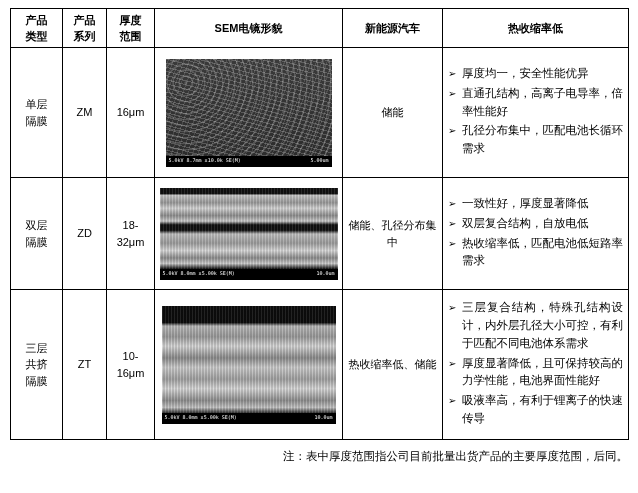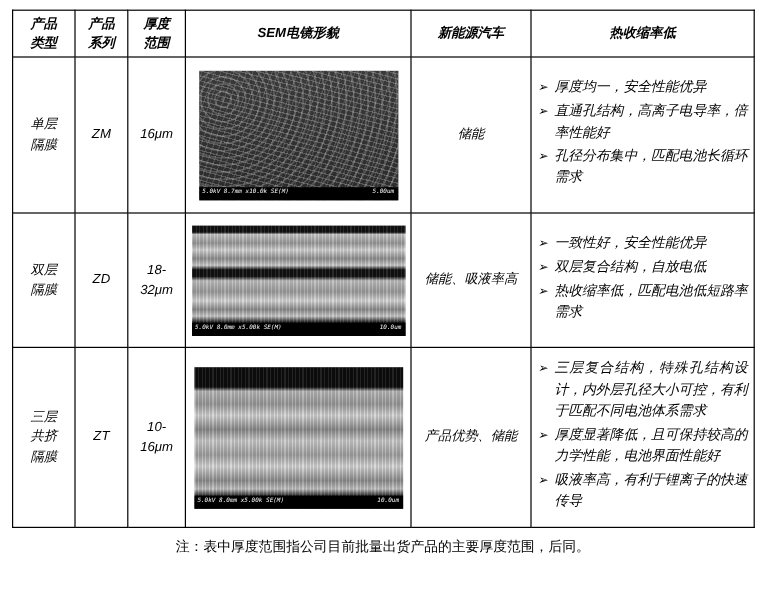--- a/index.html
+++ b/index.html
@@ -18,21 +18,20 @@
     position: relative;
     width: 638px;
     height: 493px;
     box-sizing: border-box;
     padding: 8px 10px 0 10px;
   }
   table.spec {
     border-collapse: collapse;
     width: 618px;
     table-layout: fixed;
-    font-style: italic;
   }
   table.spec th, table.spec td {
     border: 1px solid #000;
     vertical-align: middle;
     text-align: center;
     font-size: 11px;
     line-height: 1.5;
     padding: 2px 3px;
   }
   table.spec th {
@@ -122,21 +121,21 @@
   }
   .sem3::before {
     content: "";
     position: absolute; left:0; top:0; right:0; bottom:0;
     background: repeating-linear-gradient(90deg, rgba(255,255,255,0.09) 0px, rgba(255,255,255,0.09) 1px, rgba(0,0,0,0.12) 1px, rgba(0,0,0,0.12) 3px);
   }
   .note {
     margin-top: 7px;
     font-size: 11.5px;
     line-height: 1.6;
-    text-align: center;
+    text-align: right;
     padding-left: 22px;
     text-indent: -22px;
   }
 </style>
 </head>
 <body>
 
 <div class="page">
 
   <table class="spec">
@@ -207,24 +206,24 @@
           <div>32μm</div>
         </td>
         <td>
           <div class="sem-wrap sem2">
             <div class="sem-bar">
               <span>5.0kV 8.0mm x5.00k SE(M)</span>
               <span>10.0um</span>
             </div>
           </div>
         </td>
-        <td class="cell-app">储能、吸液率高</td>
+        <td class="cell-app">储能、孔径分布集中</td>
         <td>
           <ul class="adv-list">
-            <li><span class="bullet">➢</span><span>一致性好，安全性能优异</span></li>
+            <li><span class="bullet">➢</span><span>一致性好，厚度显著降低</span></li>
             <li><span class="bullet">➢</span><span>双层复合结构，自放电低</span></li>
             <li><span class="bullet">➢</span><span>热收缩率低，匹配电池低短路率需求</span></li>
           </ul>
         </td>
       </tr>
 
       <tr style="height:150px;">
         <td class="cell-type">
           <div>三层</div>
           <div>共挤</div>
@@ -236,21 +235,21 @@
           <div>16μm</div>
         </td>
         <td>
           <div class="sem-wrap sem3">
             <div class="sem-bar">
               <span>5.0kV 8.0mm x5.00k SE(M)</span>
               <span>10.0um</span>
             </div>
           </div>
         </td>
-        <td class="cell-app">产品优势、储能</td>
+        <td class="cell-app">热收缩率低、储能</td>
         <td>
           <ul class="adv-list">
             <li><span class="bullet">➢</span><span>三层复合结构，特殊孔结构设计，内外层孔径大小可控，有利于匹配不同电池体系需求</span></li>
             <li><span class="bullet">➢</span><span>厚度显著降低，且可保持较高的力学性能，电池界面性能好</span></li>
             <li><span class="bullet">➢</span><span>吸液率高，有利于锂离子的快速传导</span></li>
           </ul>
         </td>
       </tr>
 
     </tbody>

